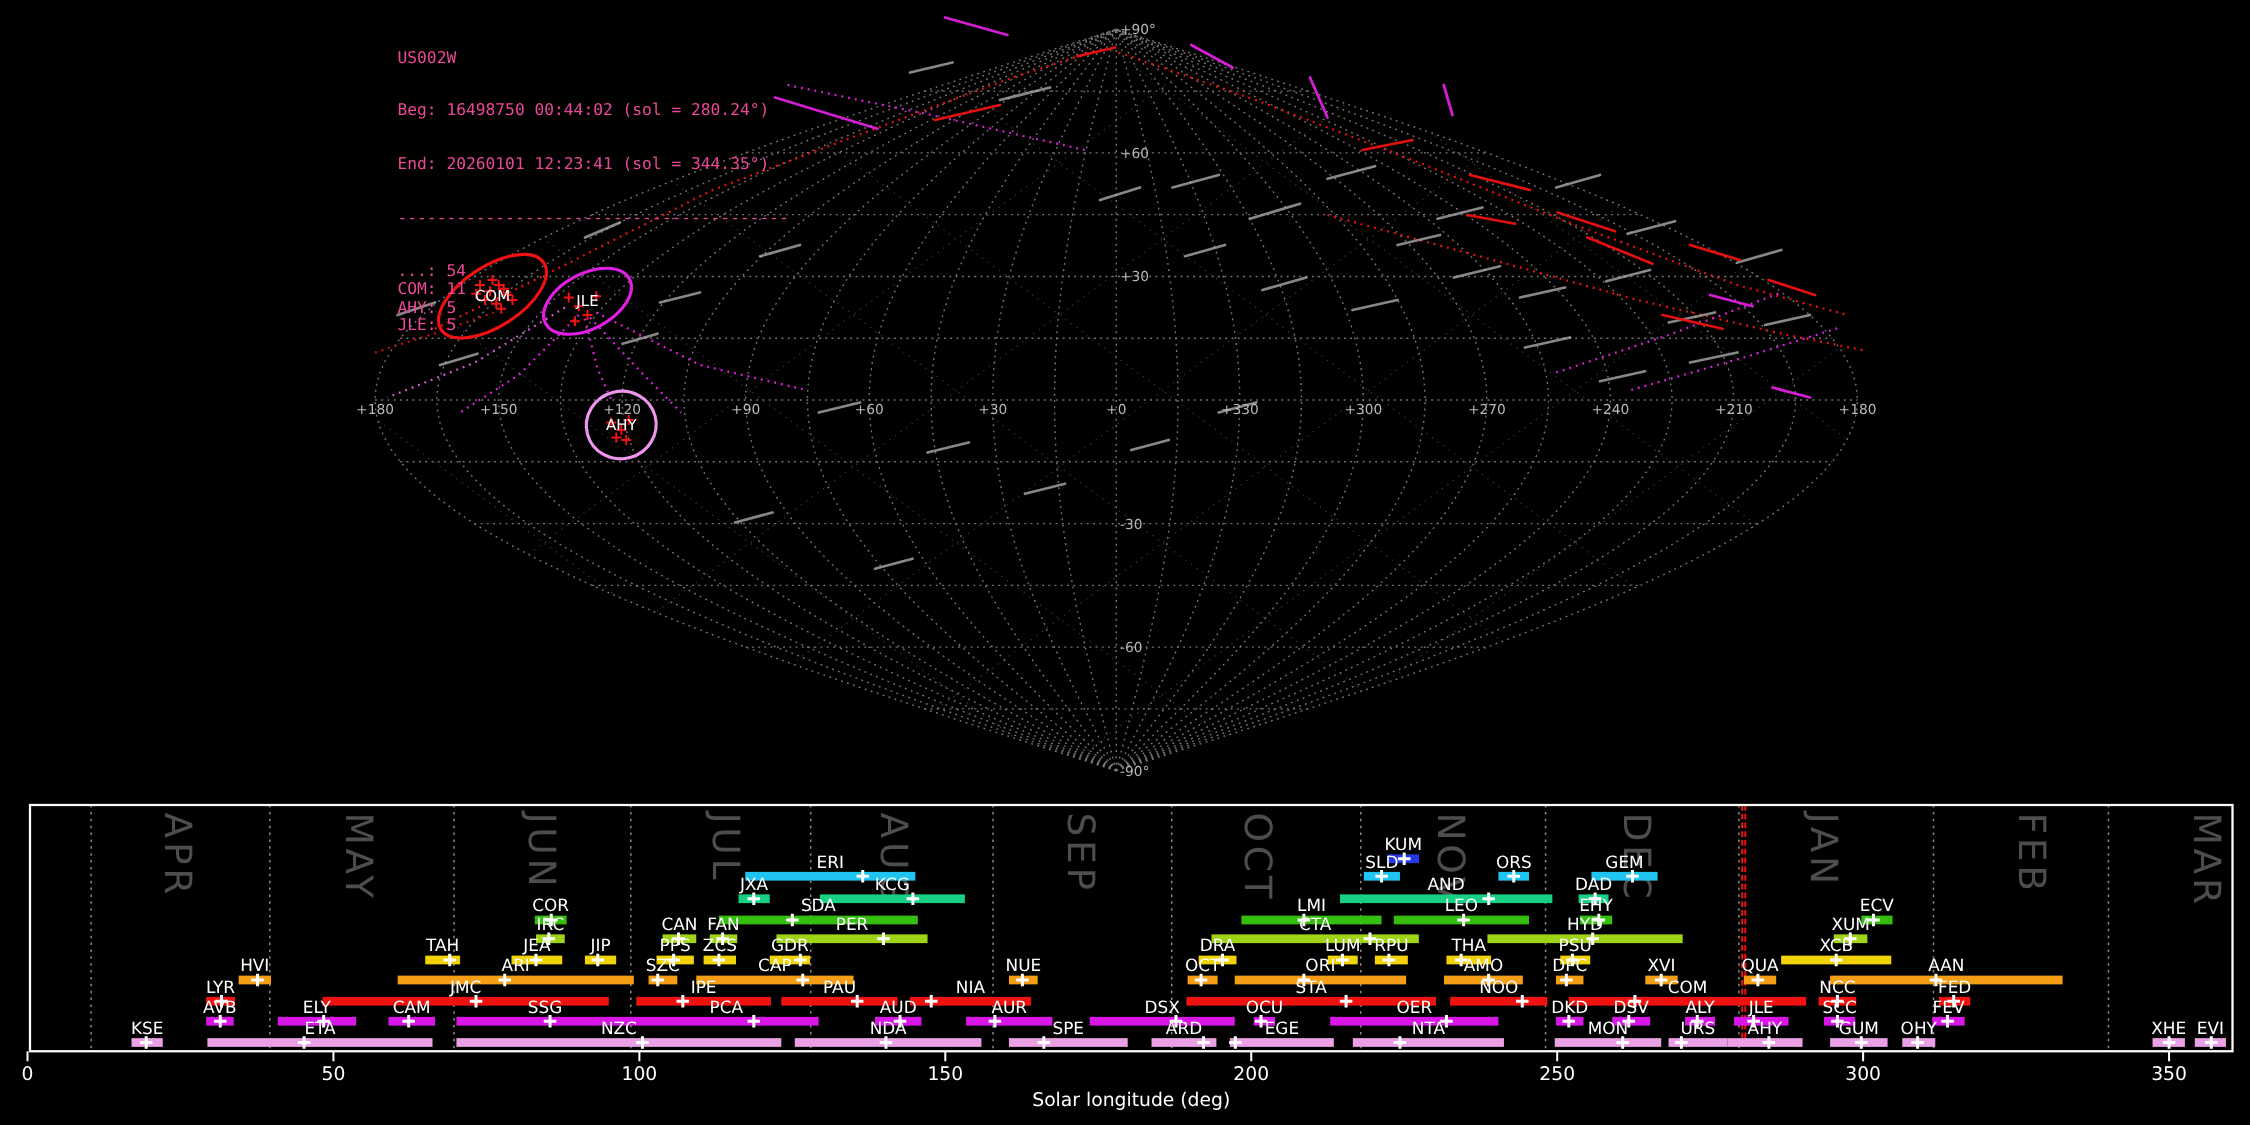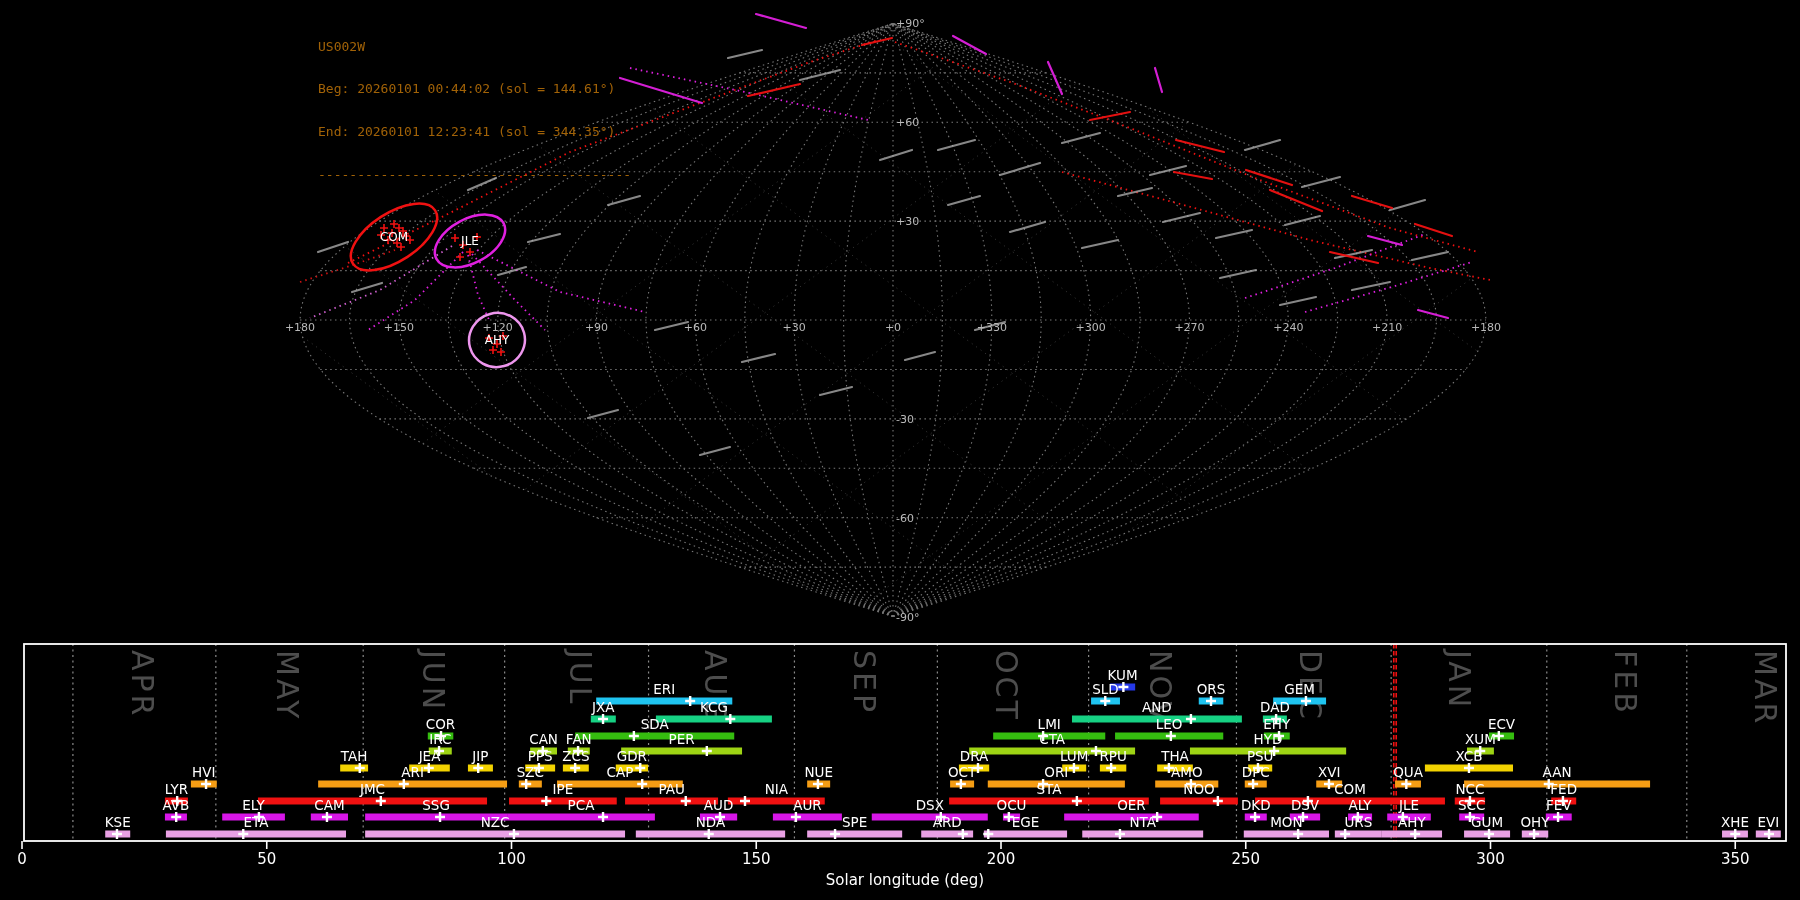--- a/index.html
+++ b/index.html
@@ -1,18 +1,18 @@
 <!DOCTYPE html>
 <html><head>
 <meta charset="utf-8">
 <style>
   html,body{margin:0;padding:0;background:#000;}
   #stage{position:relative;width:1800px;height:900px;background:#000;overflow:hidden;
          font-family:"DejaVu Sans", sans-serif;}
-  #infoblock{position:absolute;left:318px;top:11px;color:#a16207;
+  #infoblock{position:absolute;left:318px;top:11px;color:#ec4899;
              font-family:"DejaVu Sans Mono", monospace;font-size:13px;line-height:14.3px;
              white-space:pre;}
   svg{position:absolute;left:0;top:0;}
   #sky{top:0;}
   #timeline{top:620px;}
   text{font-family:"DejaVu Sans", sans-serif;}
 </style>
 </head>
 <body>
 
@@ -197,23 +197,24 @@
         <text x="896" y="27.4" text-anchor="start">+90°</text>
         <text x="896" y="126.3" text-anchor="start">+60</text>
         <text x="896" y="225.2" text-anchor="start">+30</text>
         <text x="896" y="422.9" text-anchor="start">-30</text>
         <text x="896" y="521.7" text-anchor="start">-60</text>
         <text x="896" y="620.5" text-anchor="start">-90°</text>
       </g>
     </svg>
   <div id="infoblock">
     <div>US002W</div>
-    <div>Beg: 20260101 00:44:02 (sol = 144.61°)</div>
+    <div>Beg: 16498750 00:44:02 (sol = 280.24°)</div>
     <div>End: 20260101 12:23:41 (sol = 344.35°)</div>
     <div>----------------------------------------</div>
+    <div id="counts"><div>...: 54</div><div>COM: 11</div><div>AHY: 5</div><div>JLE: 5</div></div>
   </div>
   <svg id="timeline" width="1800" height="280">
       <g>
         <line x1="72.90799999999999" y1="24" x2="72.90799999999999" y2="221" stroke="#8a8a8a" stroke-width="1.2" stroke-dasharray="2 3.5"></line>
         <text x="132.1375" y="30" fill="#4d4d4d" font-size="30" letter-spacing="3" transform="rotate(90 132.1375 30)">APR</text>
         <line x1="215.84199999999998" y1="24" x2="215.84199999999998" y2="221" stroke="#8a8a8a" stroke-width="1.2" stroke-dasharray="2 3.5"></line>
         <text x="276.53999999999996" y="30" fill="#4d4d4d" font-size="30" letter-spacing="3" transform="rotate(90 276.53999999999996 30)">MAY</text>
         <line x1="363.18149999999997" y1="24" x2="363.18149999999997" y2="221" stroke="#8a8a8a" stroke-width="1.2" stroke-dasharray="2 3.5"></line>
         <text x="423.39" y="30" fill="#4d4d4d" font-size="30" letter-spacing="3" transform="rotate(90 423.39 30)">JUN</text>
         <line x1="504.64699999999993" y1="24" x2="504.64699999999993" y2="221" stroke="#8a8a8a" stroke-width="1.2" stroke-dasharray="2 3.5"></line>

